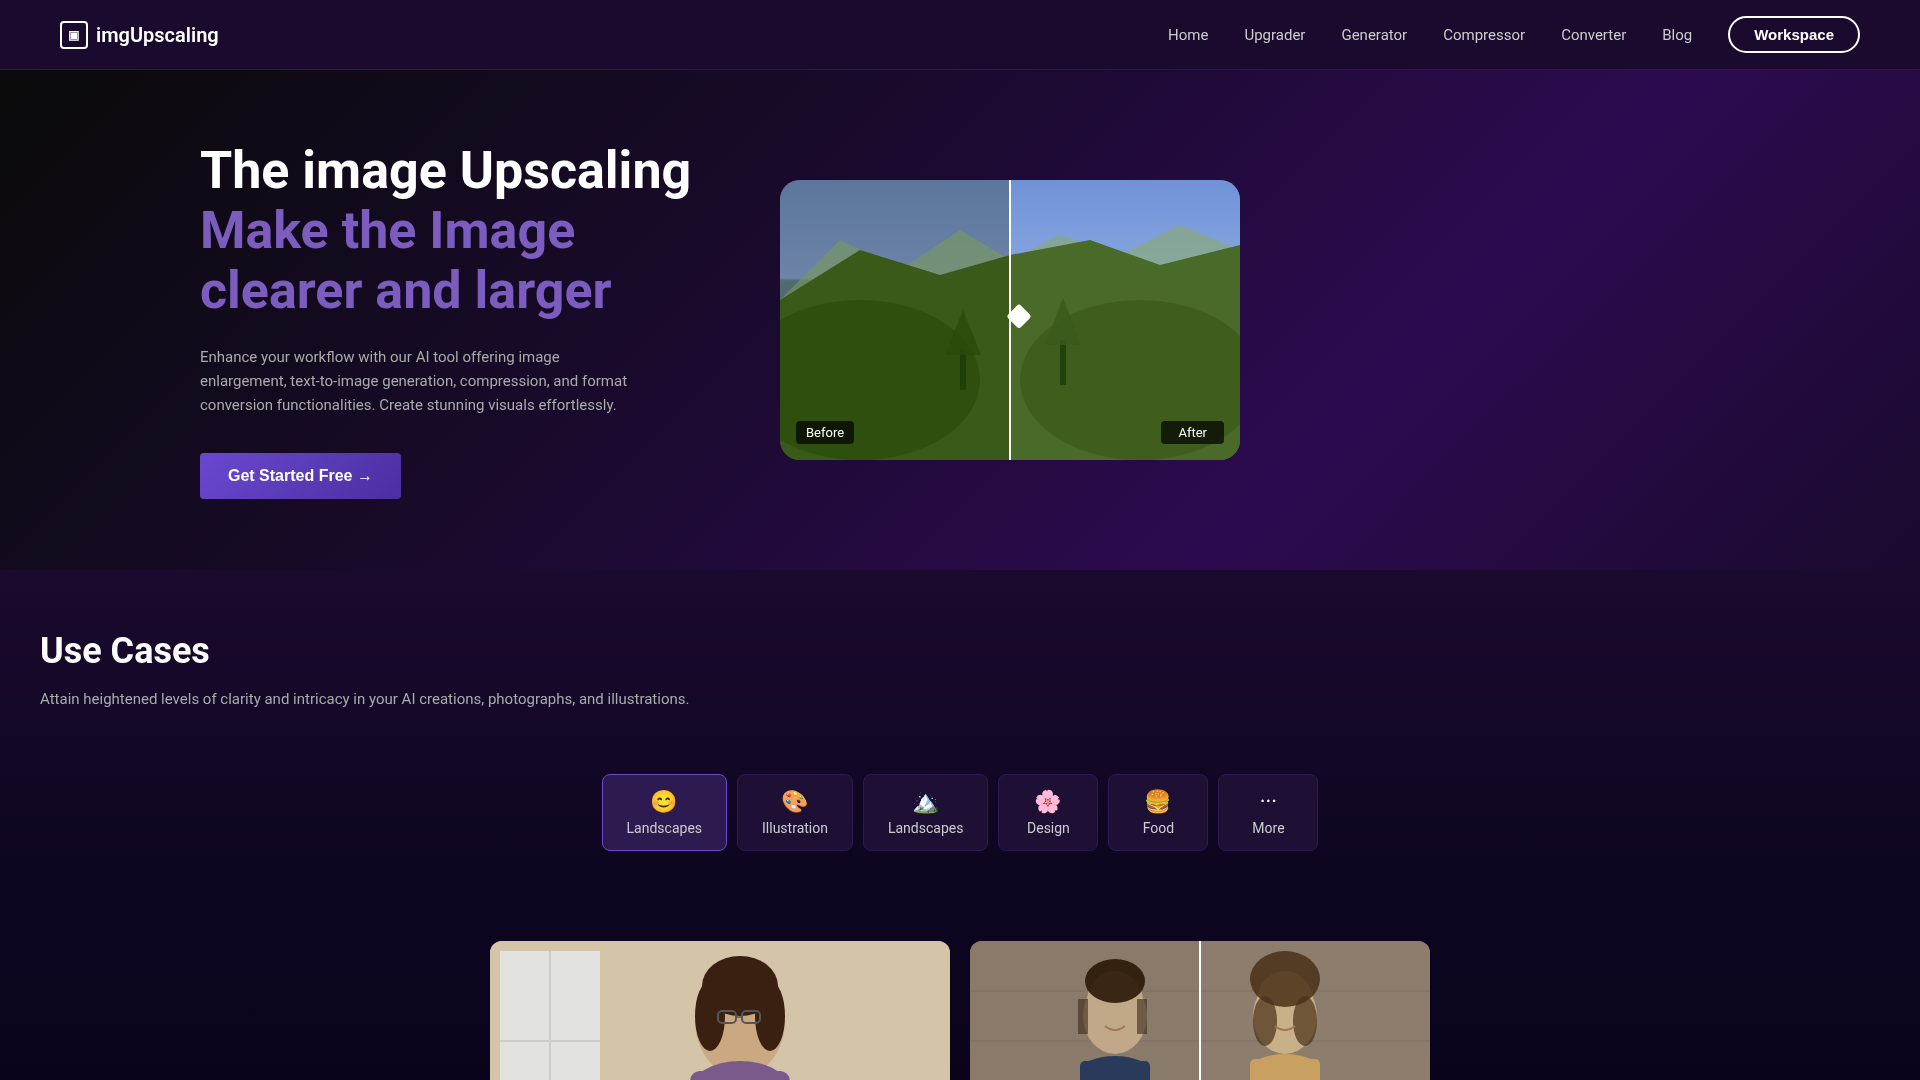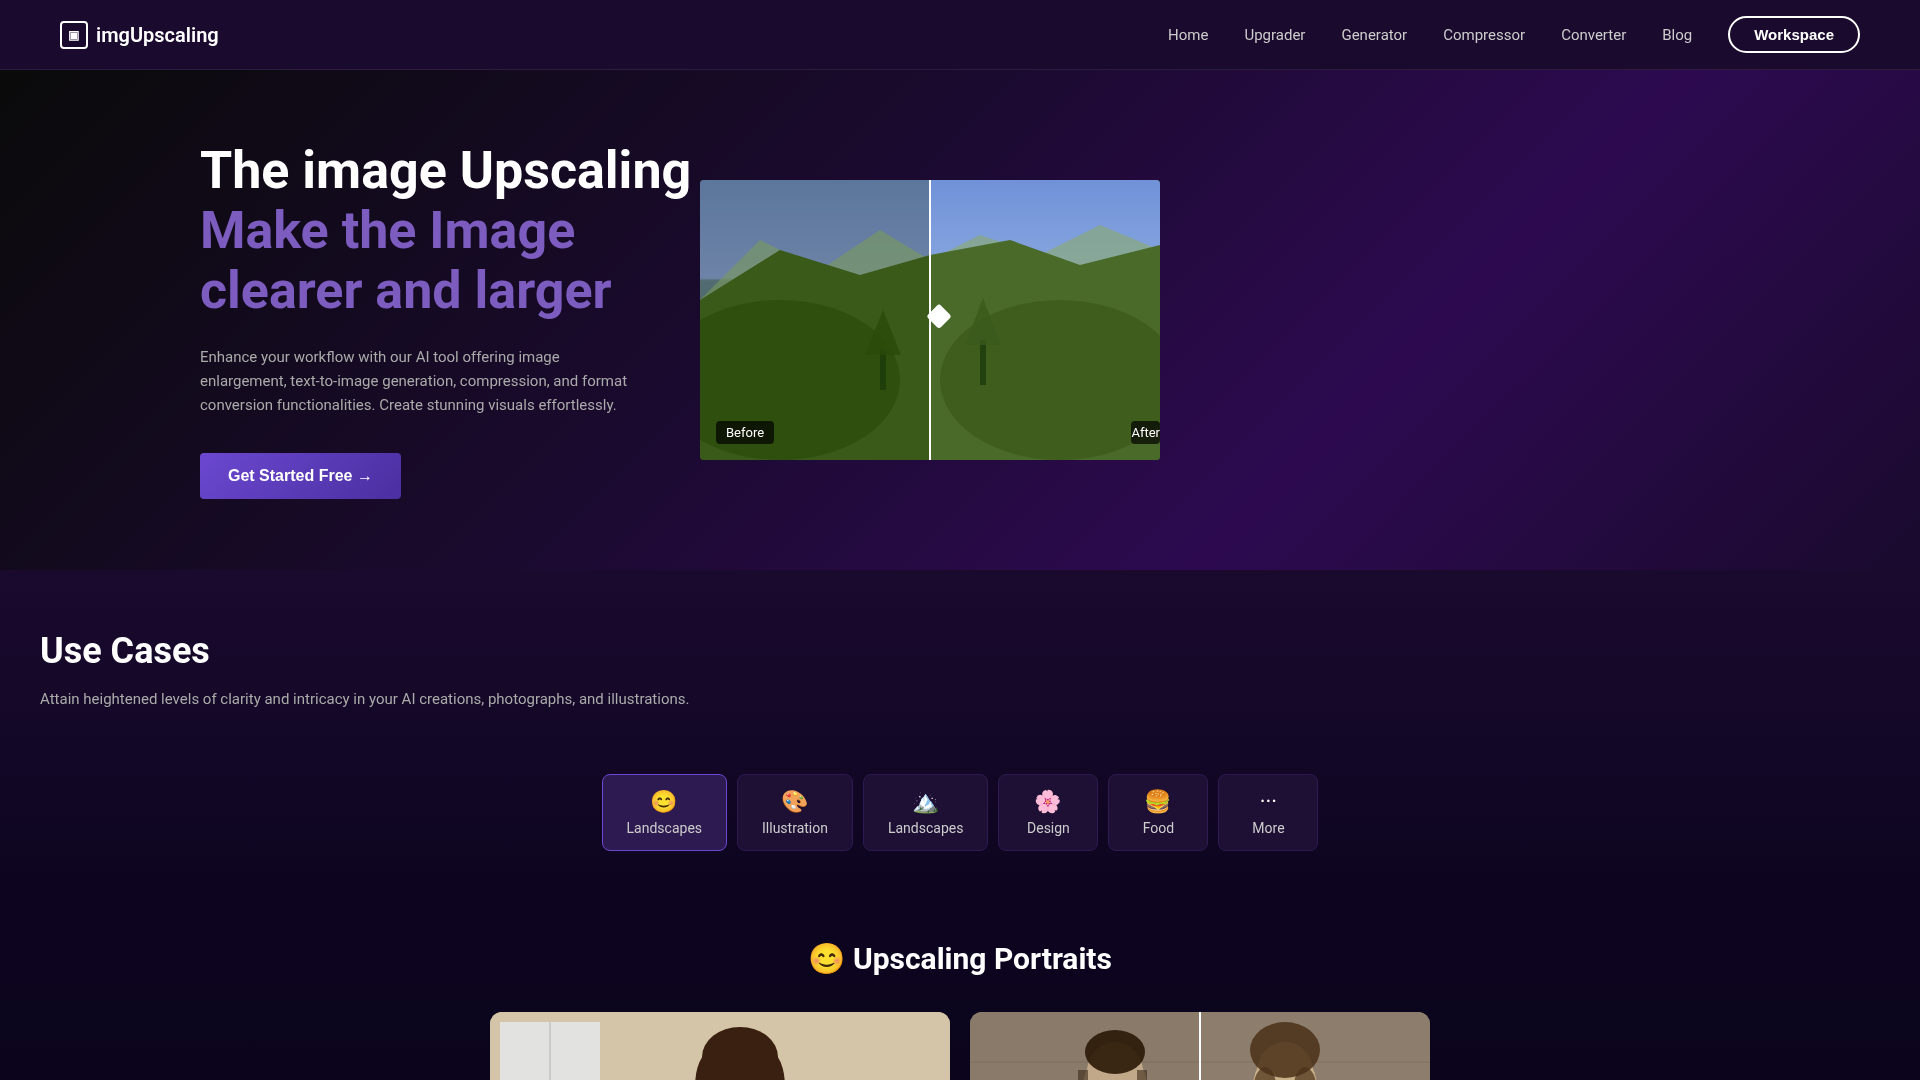--- a/index.html
+++ b/index.html
@@ -64,20 +64,21 @@
       cursor: pointer;
     }
 
     
     .hero {
       background: linear-gradient(135deg, #0a0a0a 0%, #1a0a2e 40%, #2d0a50 70%, #1a0a2e 100%);
       min-height: 500px;
       display: flex;
       align-items: center;
       padding: 60px 60px 60px 200px;
+      gap: 80px;
       position: relative;
     }
     .hero-left {
       flex: 1;
       max-width: 500px;
     }
     .hero-title {
       font-size: 52px;
       font-weight: 700;
       line-height: 1.15;
@@ -103,21 +104,21 @@
       cursor: pointer;
       display: inline-flex;
       align-items: center;
       gap: 8px;
     }
 
     
     .hero-image-container {
       flex: 0 0 460px;
       position: relative;
-      border-radius: 4px;
+      border-radius: 20px;
       overflow: hidden;
       height: 280px;
     }
     .before-after-wrapper {
       width: 100%;
       height: 100%;
       position: relative;
       background: #2a4a1a;
     }
     .image-before {
@@ -171,24 +172,24 @@
       background: rgba(0,0,0,0.7);
       color: #fff;
       padding: 4px 10px;
       border-radius: 4px;
       font-size: 13px;
       z-index: 7;
     }
     .label-after {
       position: absolute;
       bottom: 16px;
-      right: 0;
+      right: 16px;
       background: rgba(0,0,0,0.7);
       color: #fff;
-      padding: 4px 0;
+      padding: 4px 17px;
       border-radius: 4px;
       font-size: 13px;
       z-index: 7;
     }
 
     
     .use-cases {
       background: linear-gradient(180deg, #1a0a2e 0%, #0d0520 100%);
       padding: 60px 40px 40px;
       text-align: left;
@@ -374,25 +375,20 @@
       <span class="tab-label">Food</span>
     </div>
     <div class="use-case-tab">
       <span class="tab-emoji">···</span>
       <span class="tab-label">More</span>
     </div>
   </div>
 </section>
 
 <section class="portraits-section">
-  <h2 class="portraits-title">
-    <span>😊</span>
-    <span> </span>
-    <span>Upscaling Portraits</span>
-  </h2>
 
   <div class="portraits-grid">
 
     <div class="portrait-card portrait-left-card">
       <svg viewBox="0 0 460 220" width="460" height="220">
 
         <rect width="460" height="220" fill="#d4c4a8"></rect>
 
         <rect x="10" y="10" width="100" height="180" fill="#e8f0f8" opacity="0.7"></rect>
         <line x1="60" y1="10" x2="60" y2="190" stroke="#ccc" stroke-width="2"></line>

